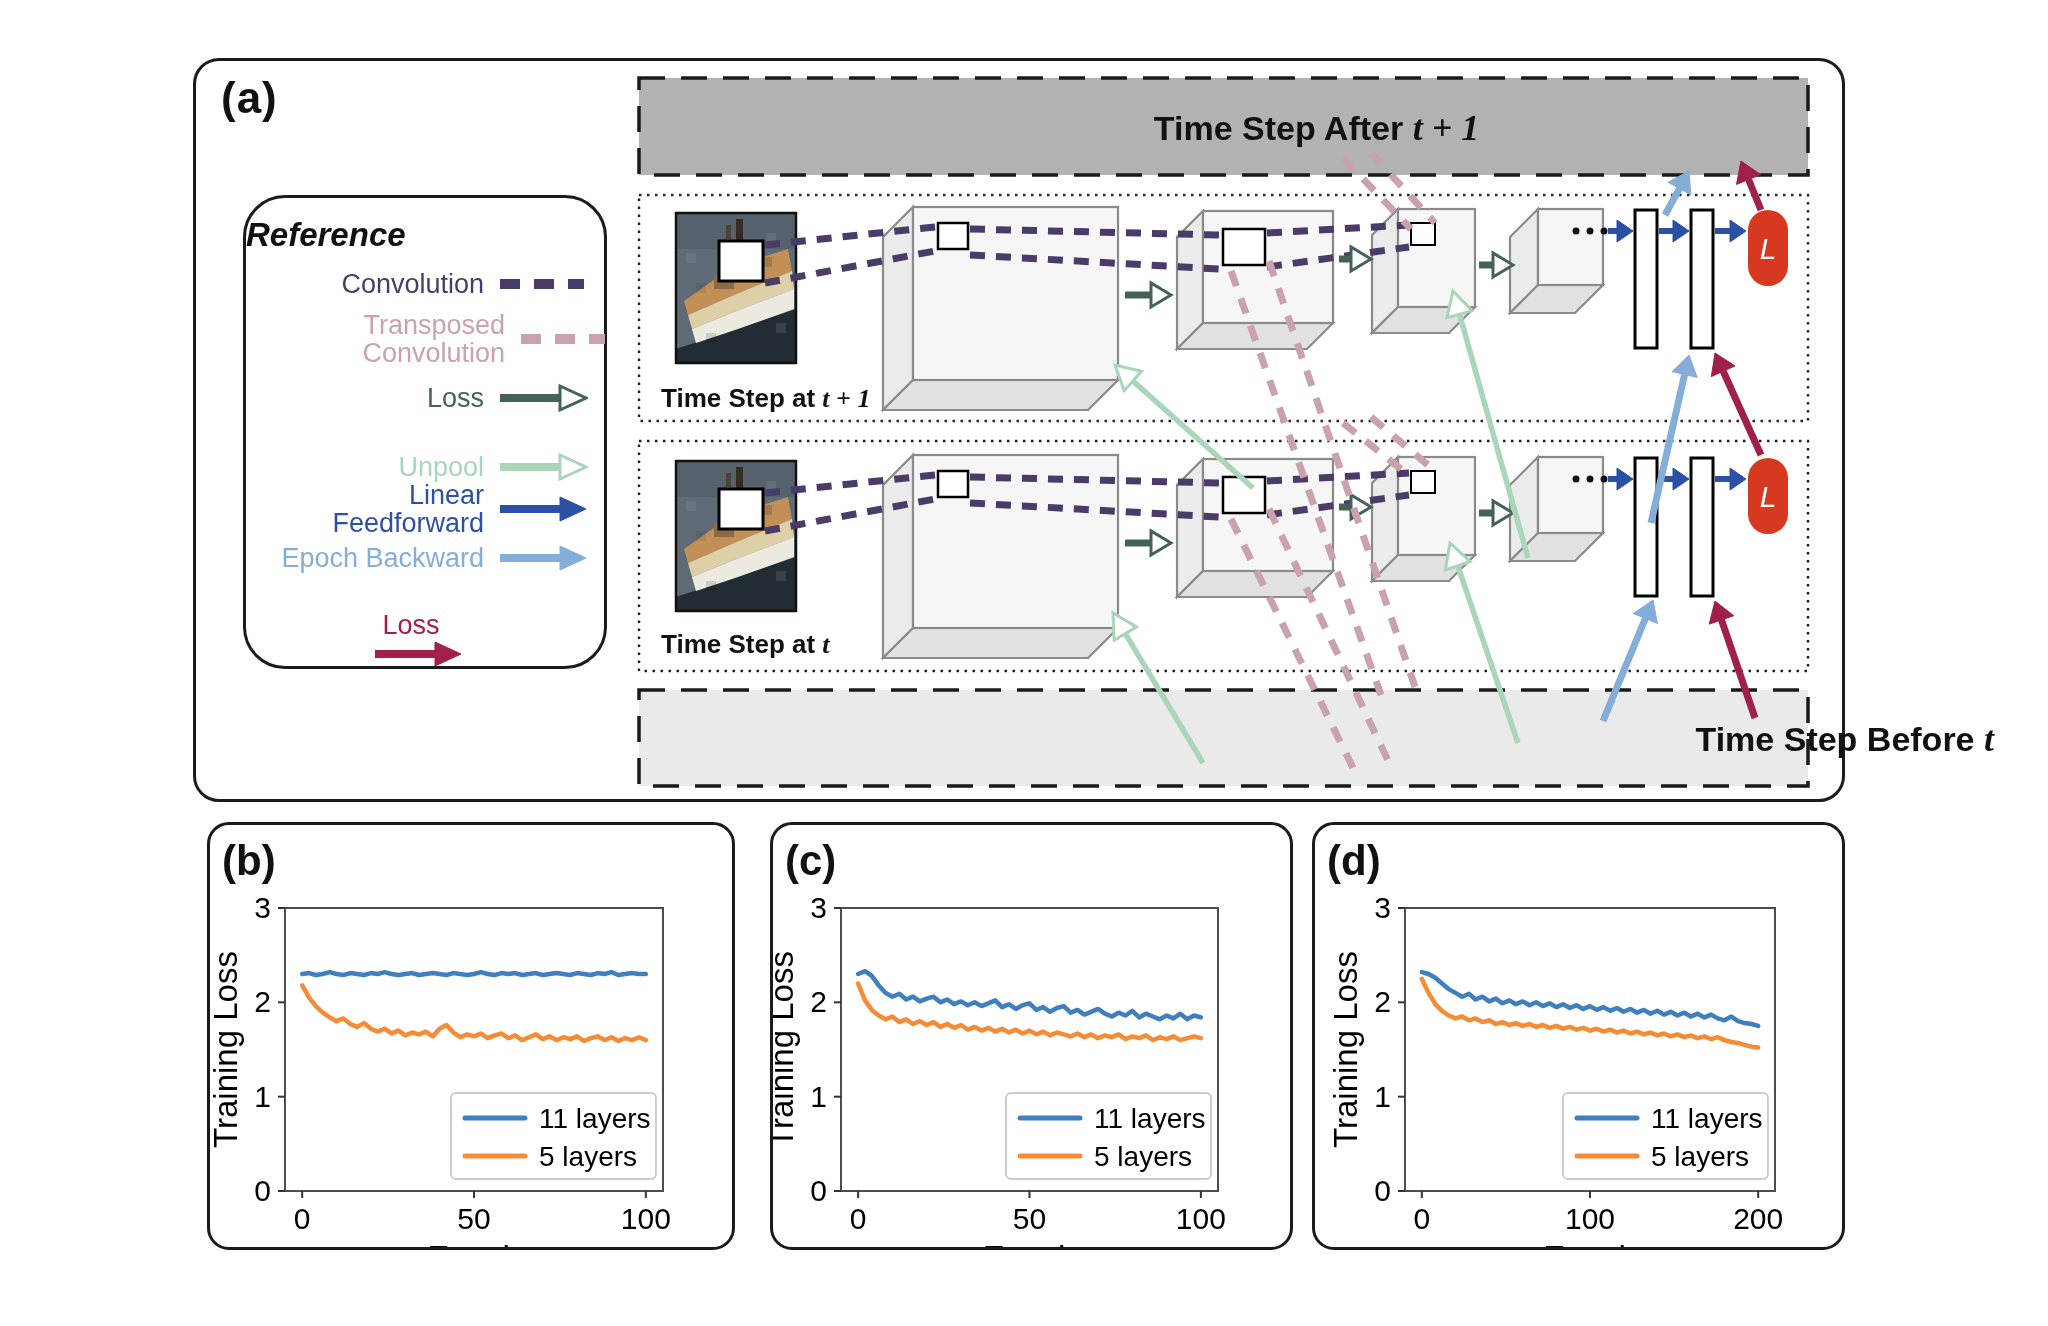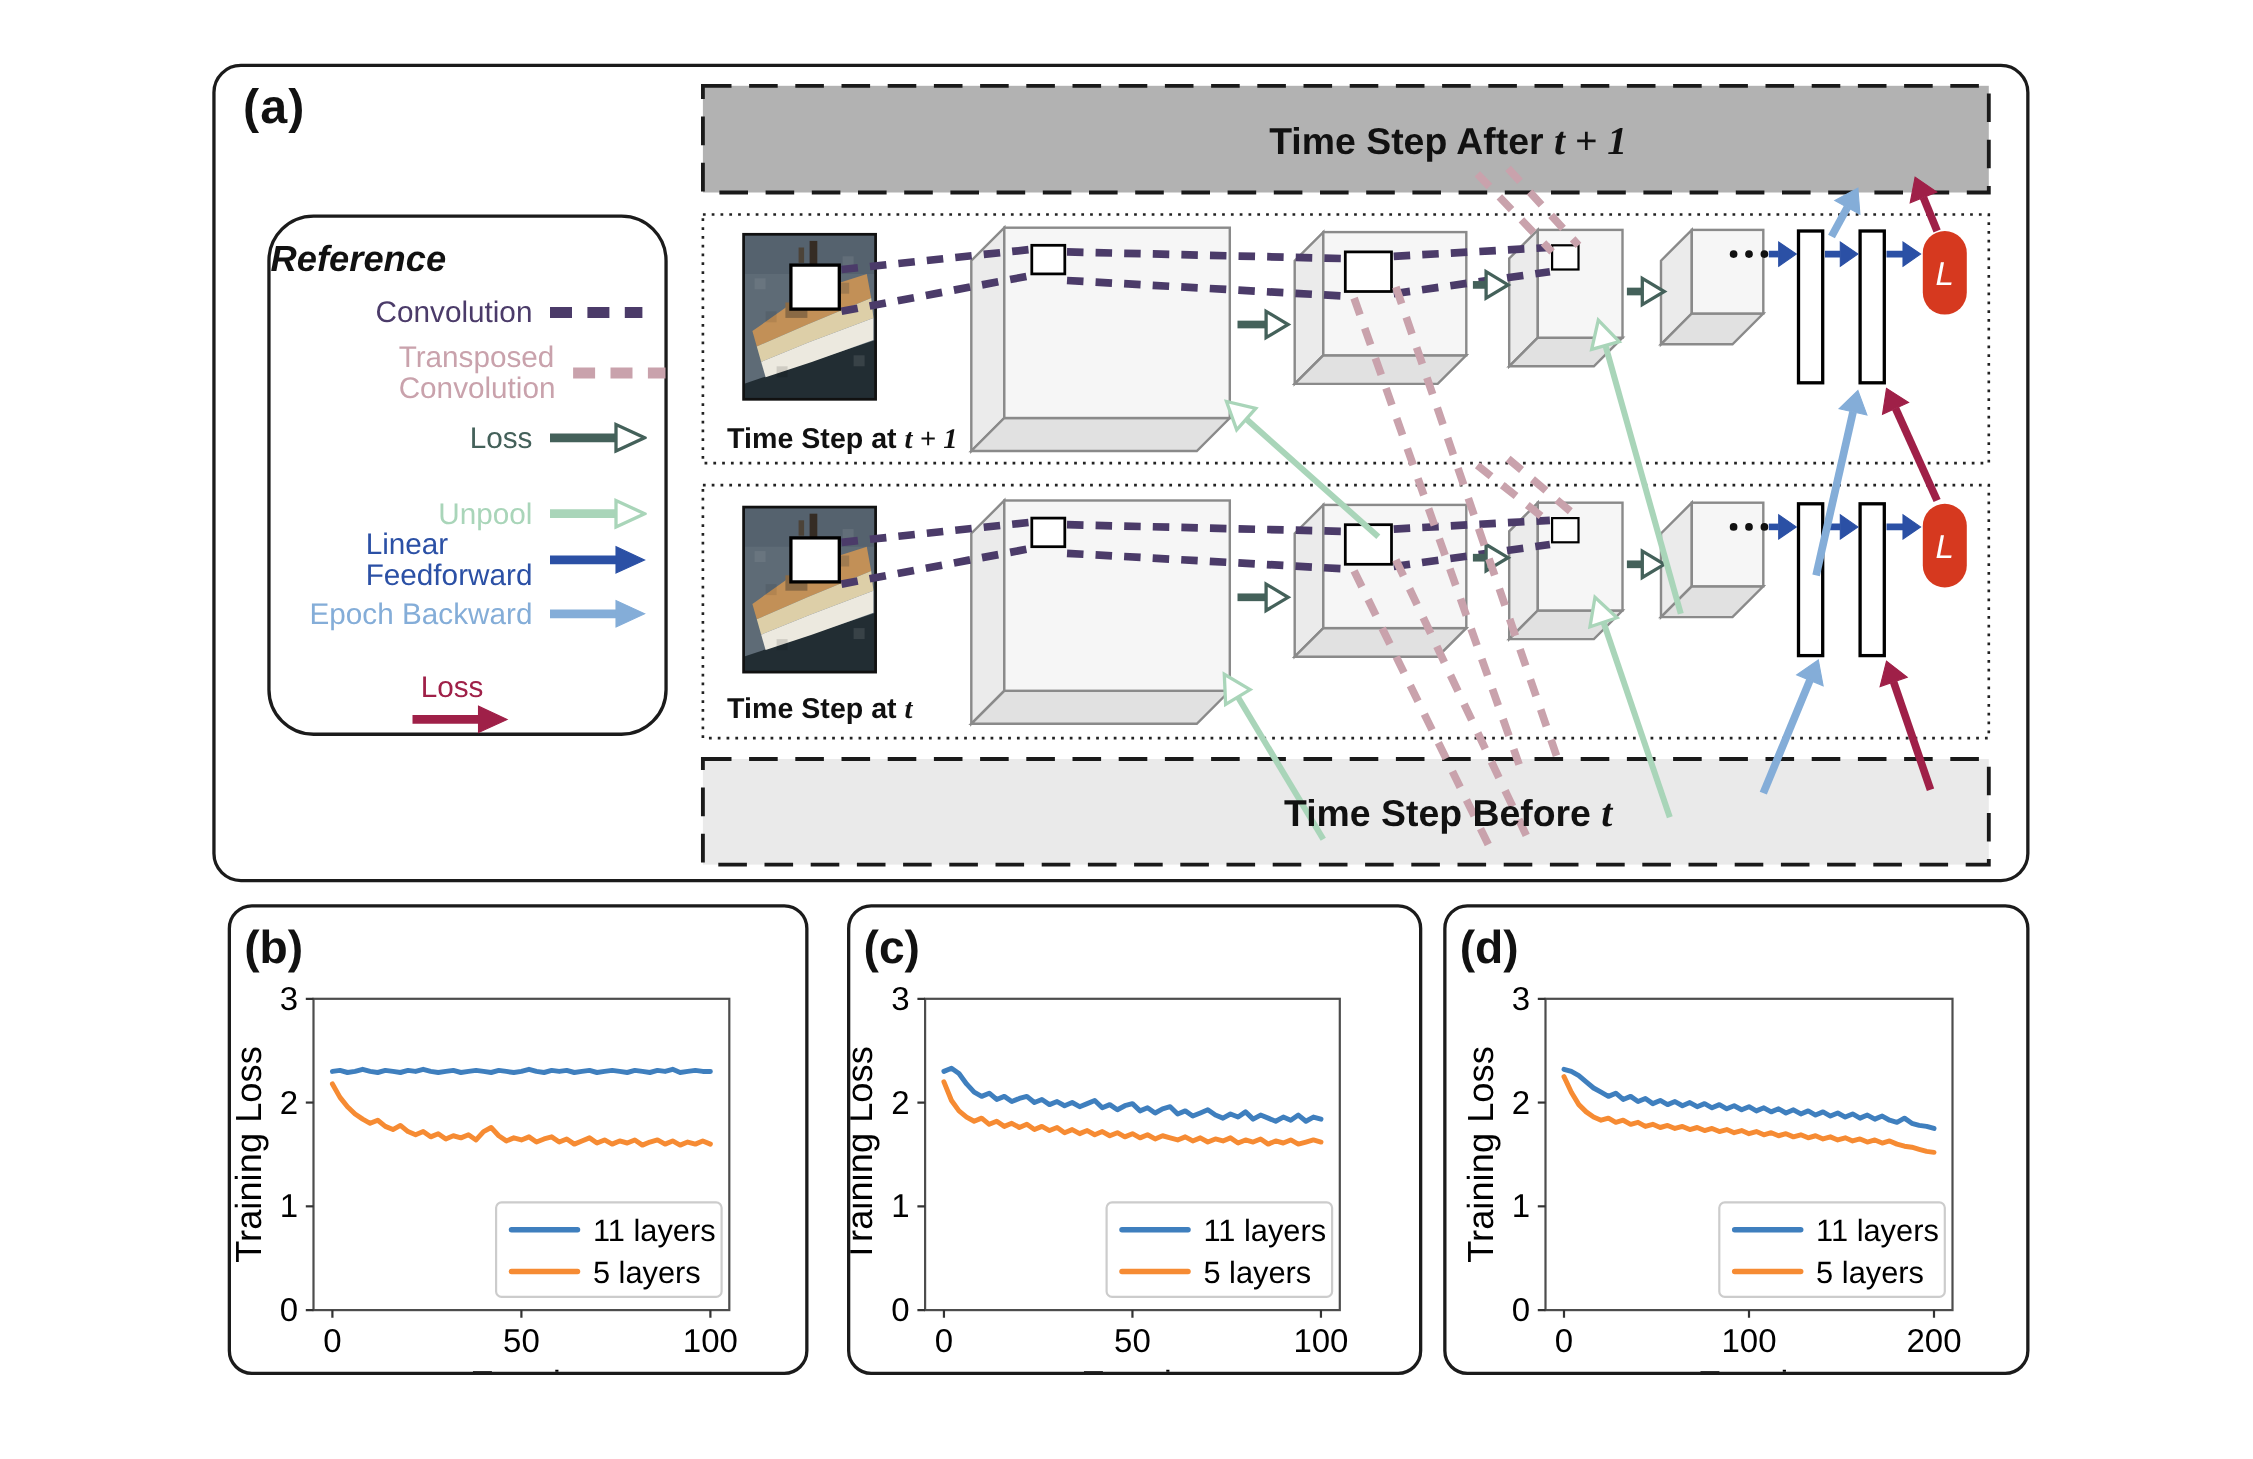--- a/index.html
+++ b/index.html
@@ -7,32 +7,32 @@
          font-family:"Liberation Sans",sans-serif;color:#111;}
   .panel{position:absolute;background:#fff;border:3px solid #1b1b1b;box-sizing:border-box;}
   .panel-a{left:193px;top:58px;width:1652px;height:744px;border-radius:26px;}
   .chart-panel{border-radius:22px;}
   .panel-letter{position:absolute;font-weight:bold;font-size:42px;letter-spacing:1px;}
   .pa-letter{left:25px;top:12px;font-size:44px;}
   .diagram-svg{position:absolute;left:0;top:0;}
   .overlay-label{position:absolute;text-align:center;font-weight:bold;}
   .banner-label{width:1355px;left:443px;font-size:34px;}
   .banner-top-label{top:46px;}
-  .banner-bottom-label{top:657px;}
+  .banner-bottom-label{top:657px;text-align:right;}
   .row-label{font-size:26px;font-weight:bold;text-align:left;}
   .math{font-family:"Liberation Serif",serif;font-style:italic;}
   .banner-label .math{font-size:36px;}
   
   .ref-box{position:absolute;left:47px;top:134px;width:358px;height:468px;
            border:3px solid #1b1b1b;border-radius:42px;background:#fff;}
   .ref-title{position:absolute;top:18px;width:100%;text-align:left;
              font-size:33px;font-weight:bold;font-style:italic;}
   .ref-item{position:absolute;left:0;width:100%;display:flex;align-items:center;
             justify-content:flex-end;padding-right:16px;box-sizing:border-box;}
-  .ref-label{font-size:27px;font-weight:500;text-align:left;white-space:pre-line;
+  .ref-label{font-size:27px;font-weight:500;text-align:right;white-space:pre-line;
              line-height:1.05;padding-right:12px;}
   .ref-sample{flex:0 0 92px;}
   svg text{font-family:"Liberation Sans",sans-serif;}
   .chart-letter{position:absolute;left:12px;top:12px;font-weight:bold;font-size:42px;}
 </style>
 </head>
 <body>
 
 <div class="stage">
 

